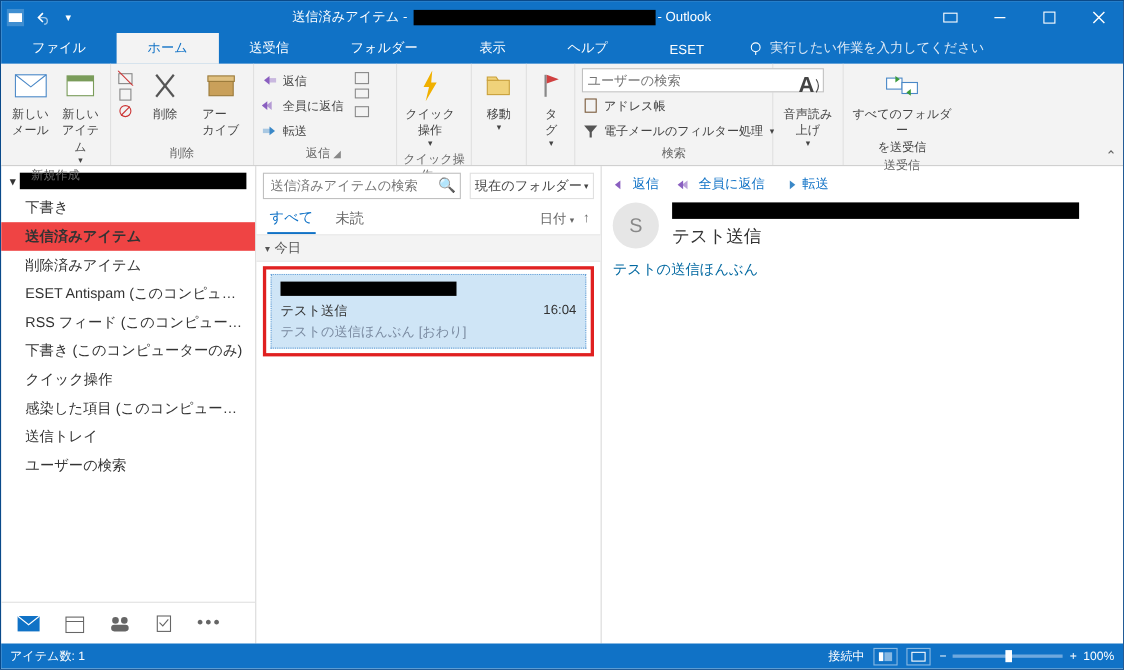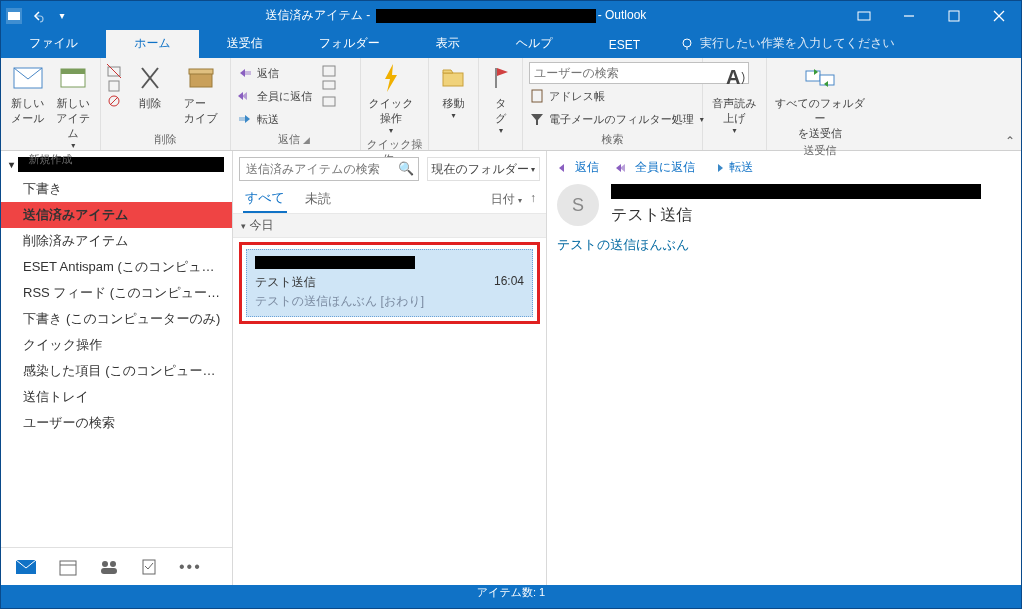--- a/index.html
+++ b/index.html
@@ -60,21 +60,21 @@
 
   .readpane { flex:1; display:flex; flex-direction:column; padding:6px 10px; font-size:13px; }
   .readactions { display:flex; gap:16px; font-size:12px; color:#1072c6; padding:2px 0 8px; }
   .readactions span { cursor:pointer; display:flex; align-items:center; gap:4px; }
   .readhdr { display:flex; gap:12px; align-items:flex-start; padding-bottom:10px; }
   .avatar { width:42px; height:42px; border-radius:50%; background:#e6e6e6; color:#888; display:flex; align-items:center; justify-content:center; font-size:18px; }
   .readhdr .from { display:block; width:370px; height:15px; background:#000; margin-bottom:6px; }
   .readhdr .subj { font-size:16px; color:#333; }
   .readbody { color:#0369a1; }
 
-  .statusbar { height:23px; background:#1072c6; color:#fff; font-size:11px; display:flex; align-items:center; padding:0 8px; gap:8px;flex-direction:column; }
+  .statusbar { height:23px; background:#1072c6; color:#fff; font-size:11px; display:flex; align-items:center; padding:0 8px; gap:8px; }
   .statusbar .sep { flex:1; }
   .statusbar .zoom { display:flex; align-items:center; gap:6px; }
   .statusbar .track { width:100px; height:3px; background:#6fa9de; position:relative; }
   .statusbar .thumb { position:absolute; left:48px; top:-4px; width:6px; height:11px; background:#fff; }
   .viewbtn { width:22px; height:16px; border:1px solid rgba(255,255,255,.5); display:flex; align-items:center; justify-content:center; }
   svg { display:block; }
 </style>
 </head>
 <body>
 

